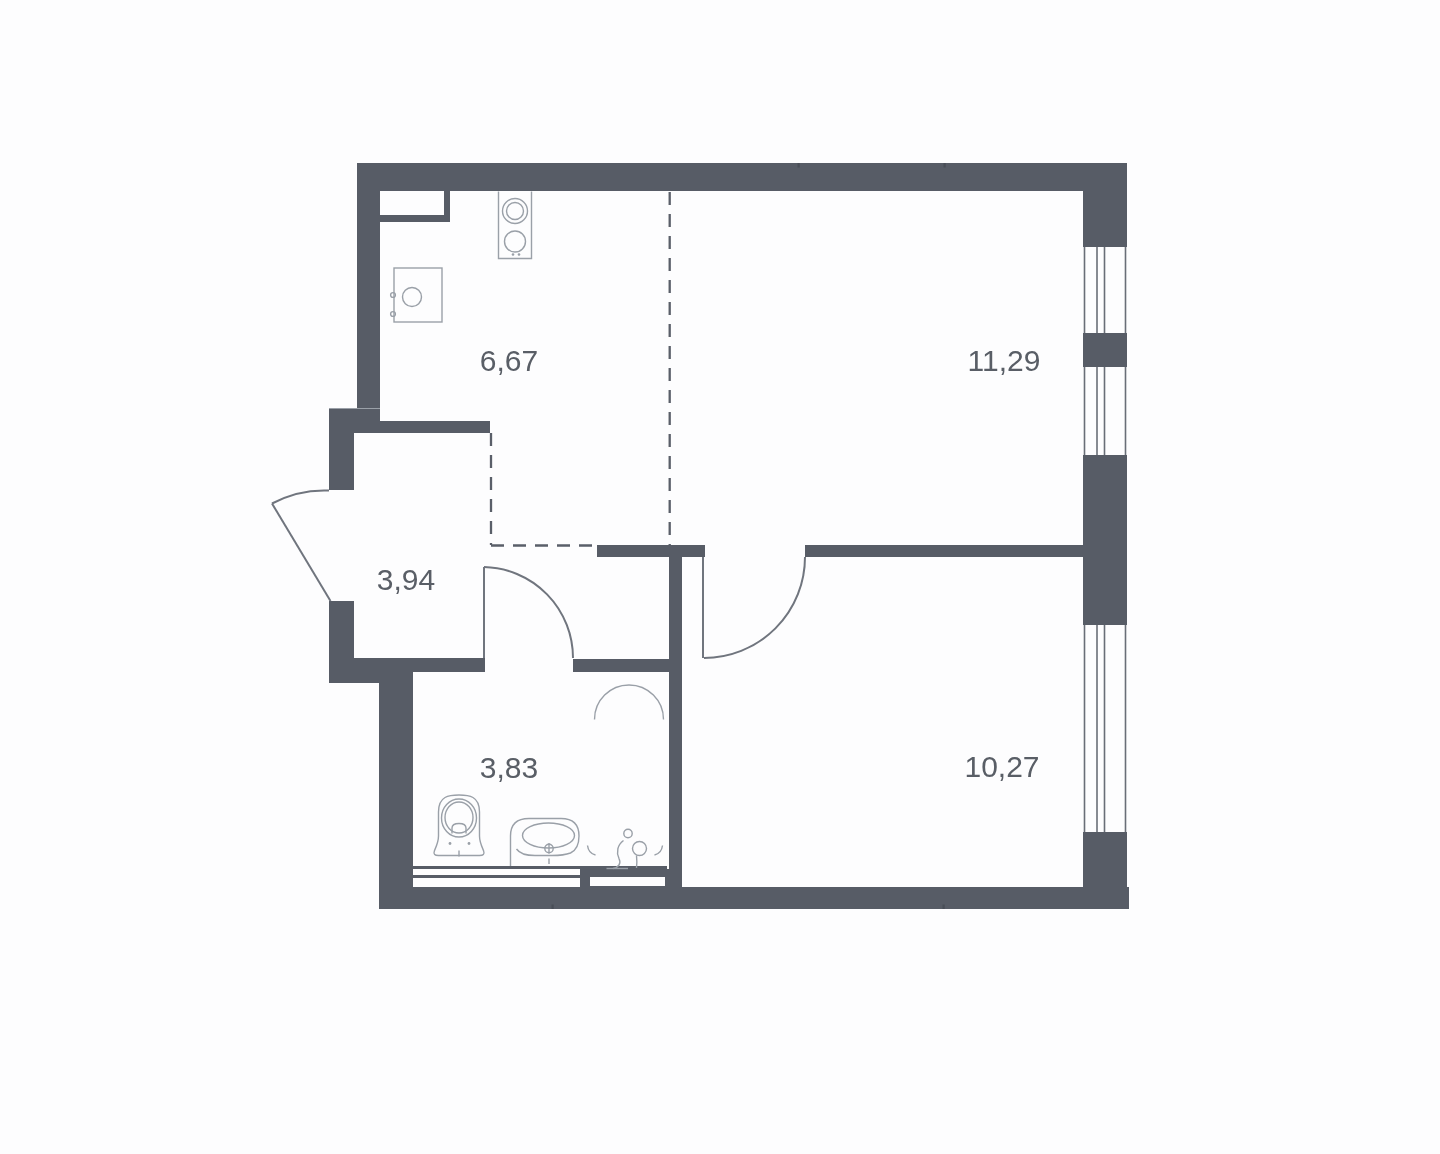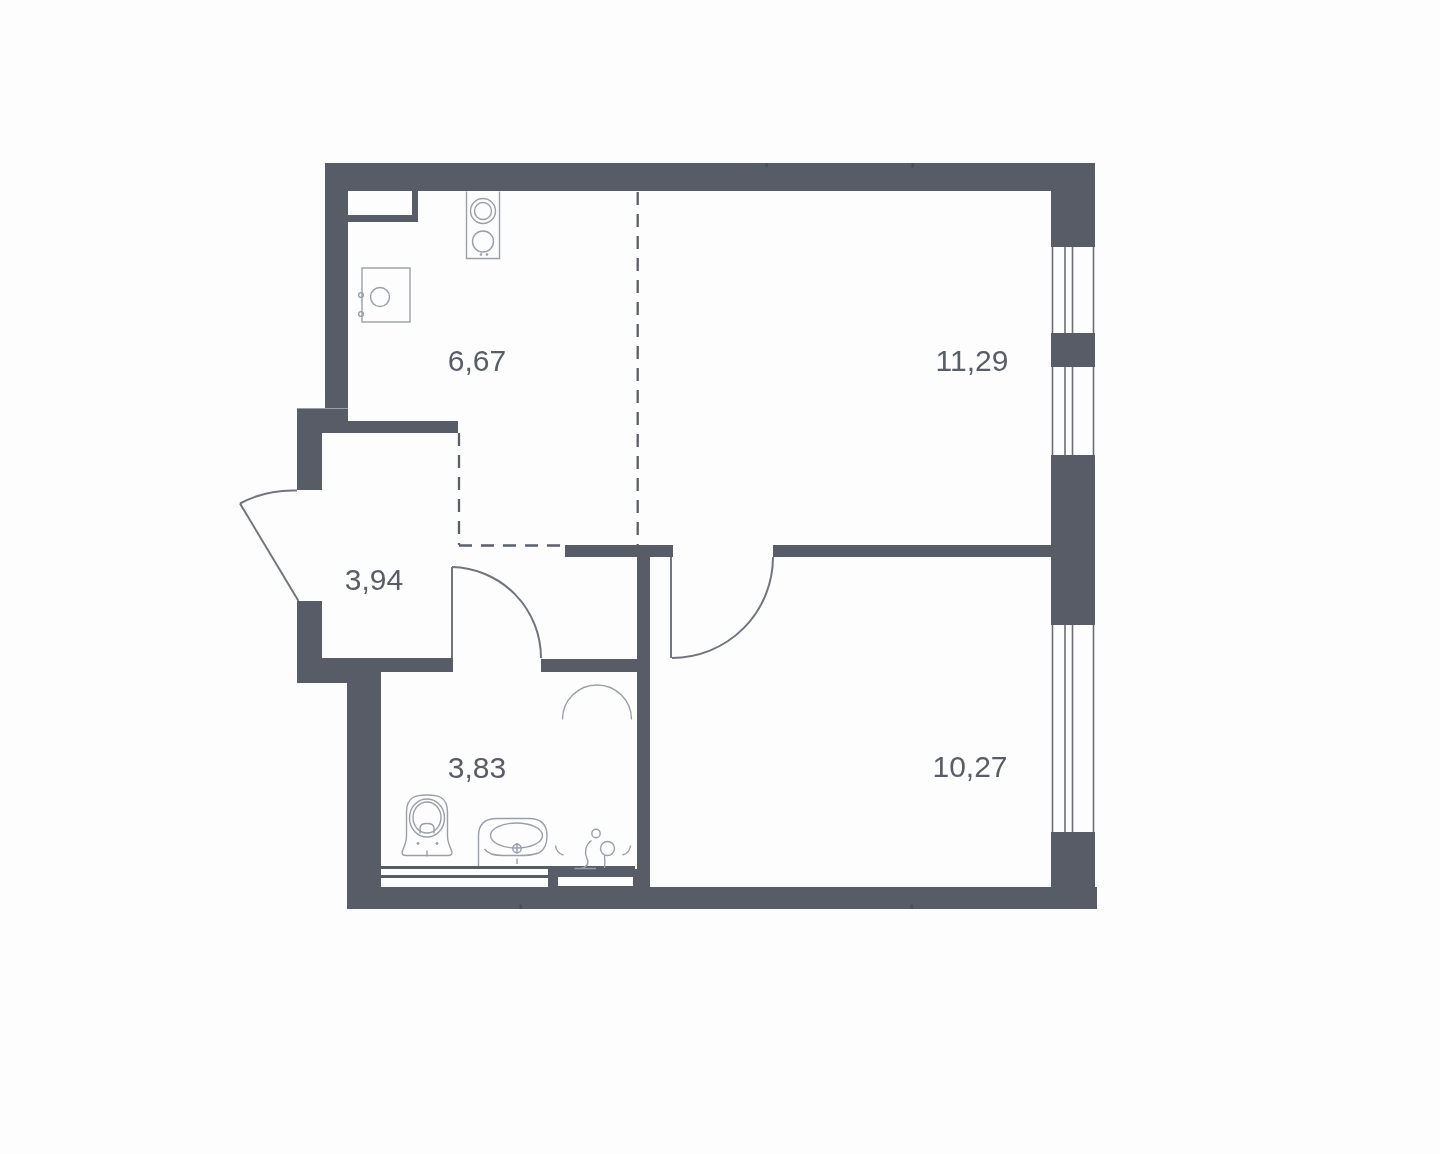--- a/index.html
+++ b/index.html
@@ -6,21 +6,21 @@
     --bg:#fdfdfe;
     --wall:#575c66;
     --door:#70757e;
     --dash:#5a5f69;
     --fixture:#9aa0a8;
     --winline:#696e77;
     --label:#595e66;
     --tickmark:#494e57;
   }
   html,body{margin:0;padding:0;background:var(--bg);}
-  .canvas{position:relative;width:1204px;height:1154px;background:var(--bg);overflow:hidden;}
+  .canvas{position:relative;width:1204px;height:1154px;background:var(--bg);overflow:hidden;padding-left:32px;}
   svg{display:block;}
   .wall{fill:var(--wall);stroke:none;}
   .winbg{fill:var(--bg);stroke:none;}
   .winline{stroke:var(--winline);stroke-width:1.6;fill:none;}
   .door{stroke:var(--door);stroke-width:2;fill:none;}
   .dash{stroke:var(--dash);stroke-width:2.3;fill:none;stroke-dasharray:13 9;}
   .fixture{stroke:var(--fixture);stroke-width:1.4;fill:none;}
   .fixture-fill{fill:var(--fixture);stroke:none;}
   .joint{stroke:var(--fixture);stroke-width:1;fill:none;}
   .tick{fill:var(--tickmark);stroke:none;}

